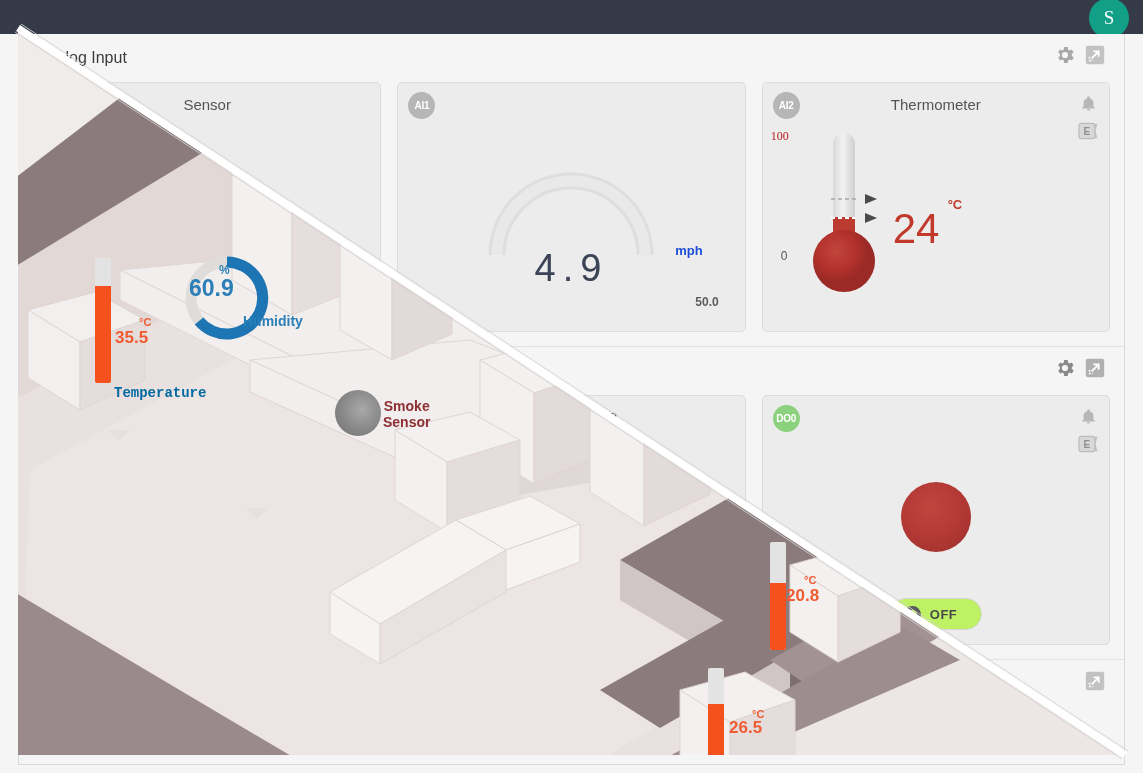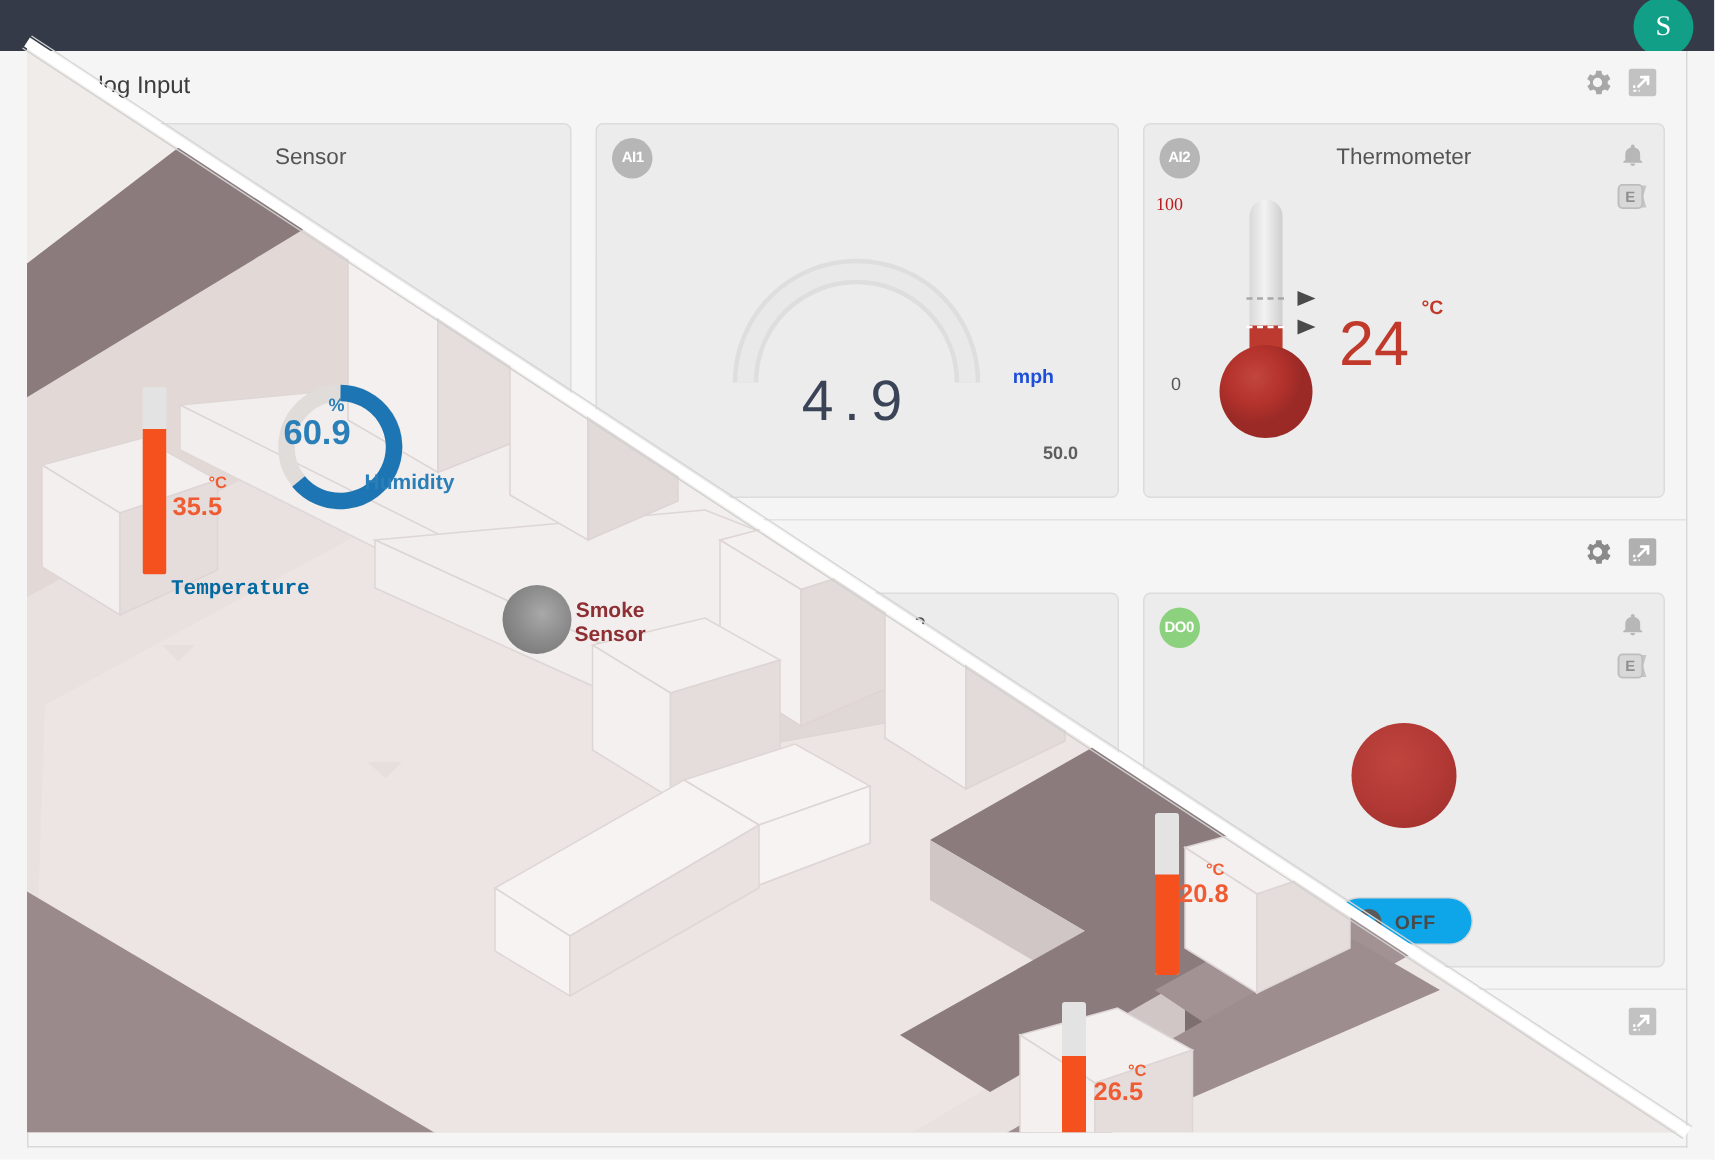--- a/index.html
+++ b/index.html
@@ -83,21 +83,21 @@
     font-size:36px; color:#11a087; padding-left:28px; }
 
   
   .bulb-wrap { position:relative; height:200px; }
   .bulb { position:absolute; left:50%; transform:translateX(-50%); top:42px;
     width:70px; height:70px; border-radius:50%;
     background:radial-gradient(circle at 42% 36%, #c0453f 0%, #b13834 55%, #992e2b 100%); }
   .toggle {
     position:absolute; left:50%; transform:translateX(-50%); bottom:10px;
     width:92px; height:32px; border-radius:16px;
-    background:#0ea5e9; border:1px solid #d6d6d6;
+    background:#bef264; border:1px solid #d6d6d6;
     display:flex; align-items:center; gap:9px; padding-left:13px;
   }
   .toggle-knob { width:17px; height:17px; border-radius:50%; border:4px solid #5a5a5a; }
   .toggle-label { font-size:13px; font-weight:bold; color:#4a4a4a; letter-spacing:0.5px; }
 
   
   #overlay {
     position:absolute; inset:0;
     clip-path: polygon(18px 28px, 1125px 755px, 18px 755px);
     -webkit-clip-path: polygon(18px 28px, 1125px 755px, 18px 755px);

